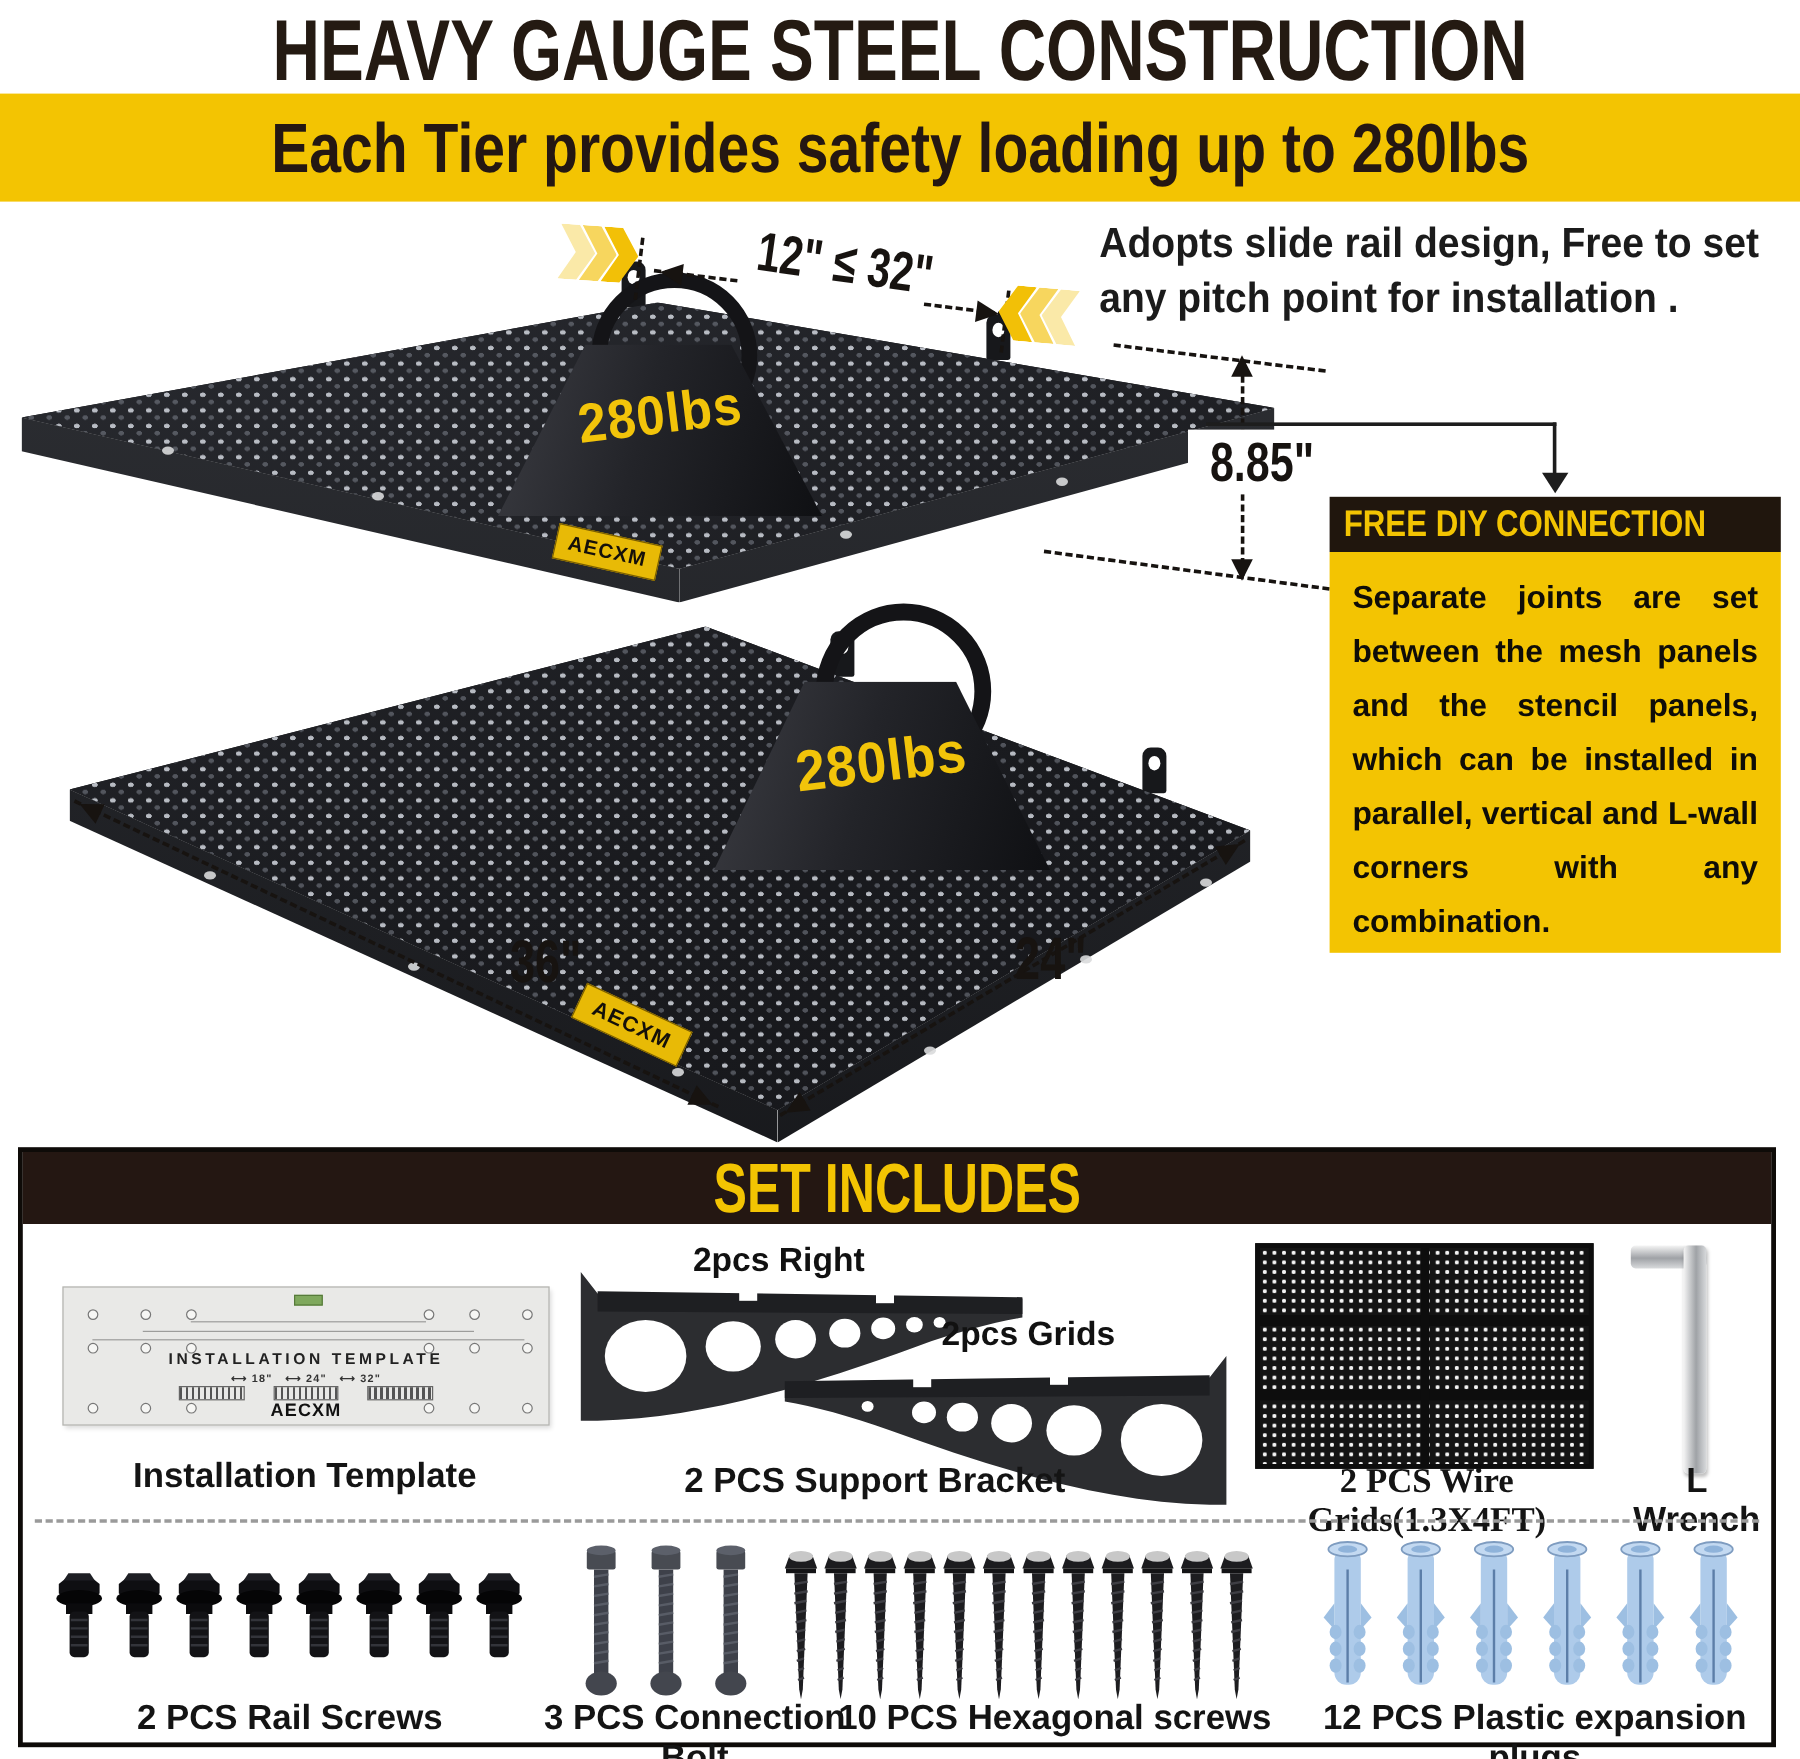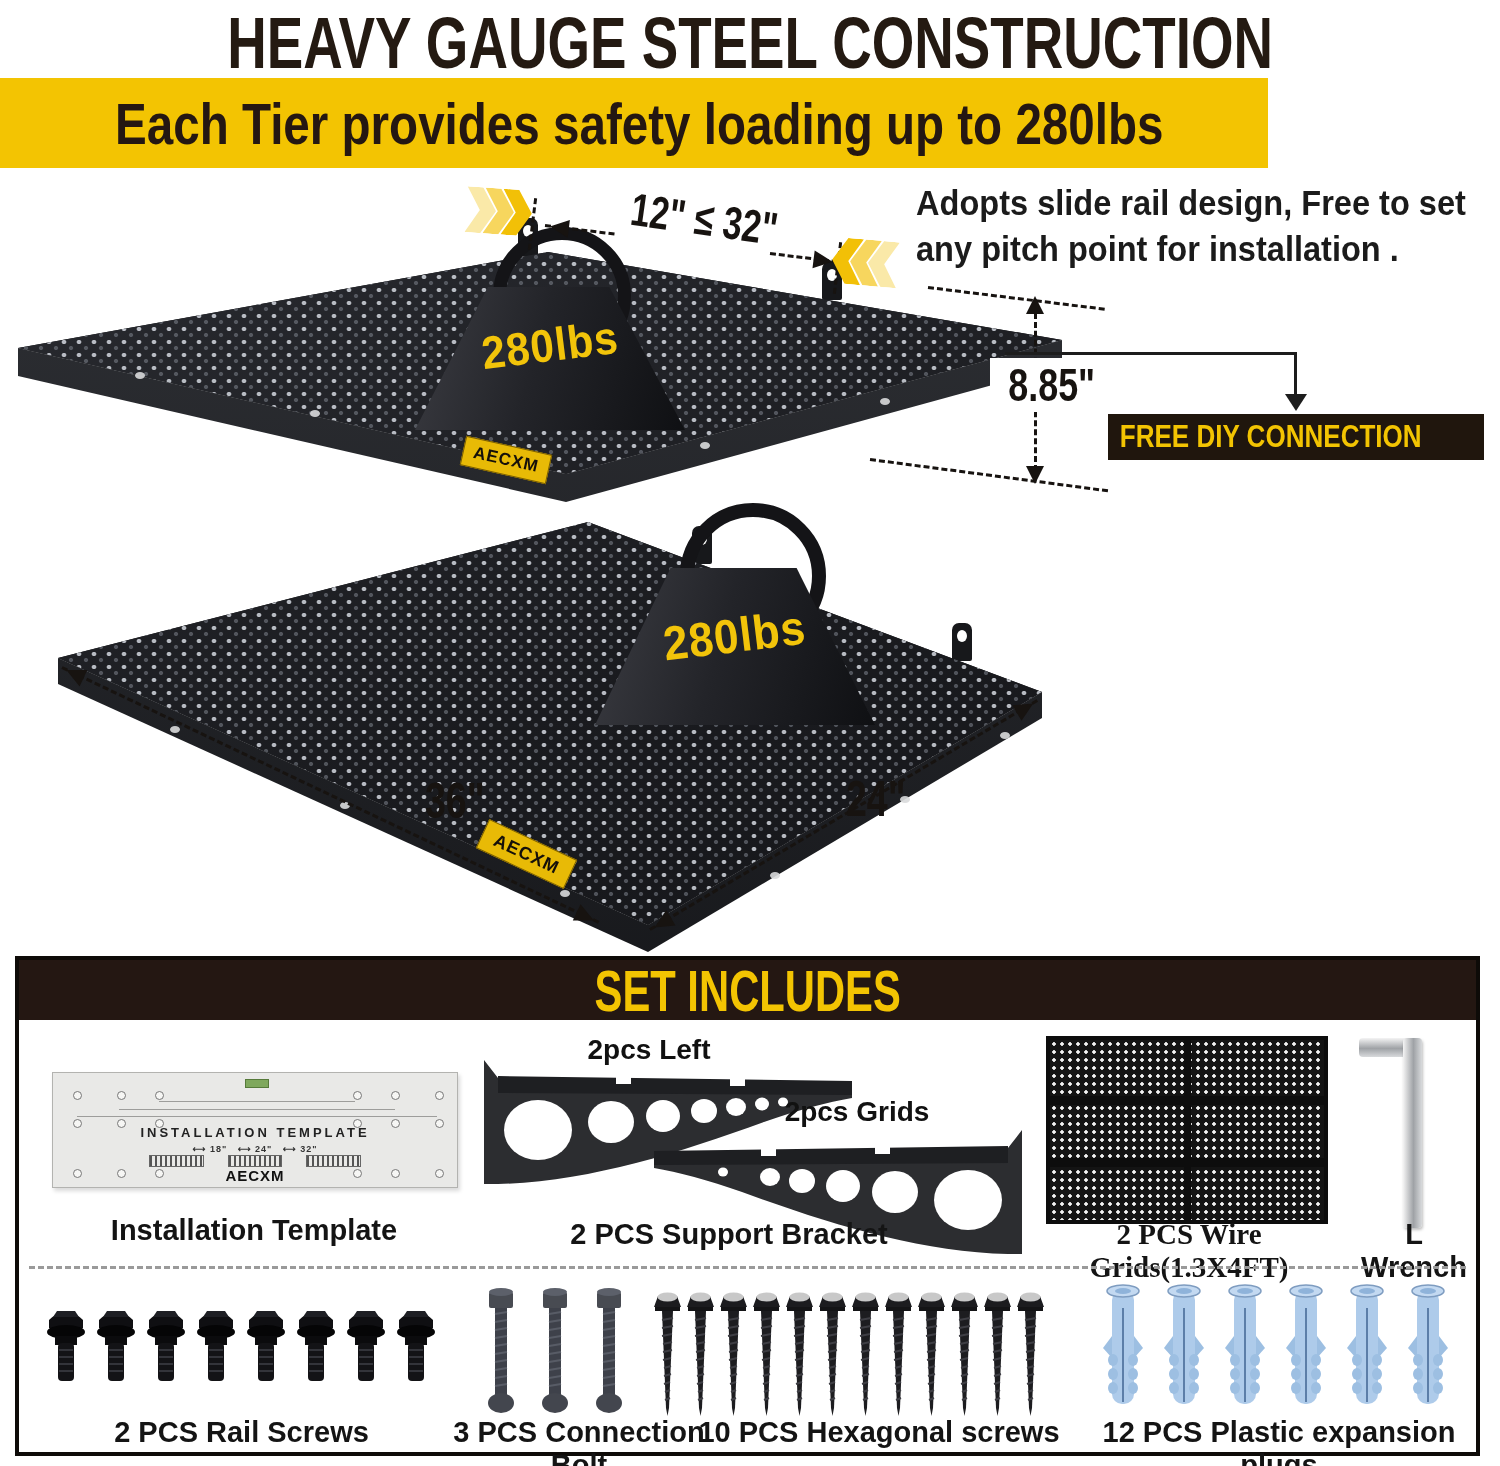--- a/index.html
+++ b/index.html
@@ -4,21 +4,21 @@
 <style>
   html,body{margin:0;padding:0;background:#fff;}
   .stage{position:relative;width:1500px;height:1466px;background:#fff;overflow:hidden;
          font-family:"Liberation Sans",sans-serif;color:#1c1712;}
   .abs{position:absolute;}
   .cond{display:inline-block;transform:scaleX(var(--sx,.78));transform-origin:center;white-space:nowrap;}
   .condL{display:inline-block;transform:scaleX(var(--sx,.8));transform-origin:left center;white-space:nowrap;}
 
   
   .title{left:0;top:2px;width:1500px;text-align:center;font-size:72px;font-weight:700;color:#241a12;letter-spacing:0;}
-  .banner{left:0;top:78px;width:1268px;height:90px;background:#F3C402;display:flex;align-items:center;justify-content:flex-start;}
+  .banner{left:0;top:78px;width:1500px;height:90px;background:#F3C402;display:flex;align-items:center;justify-content:center;}
   .banner-text{font-size:58px;font-weight:700;color:#241712;}
 
   
   .face{position:absolute;inset:0;}
   .dots{background-color:#17181b;
     background-image:
       radial-gradient(ellipse 3px 2.4px at 4px 4px, rgba(210,214,222,.85) 0 2.2px, transparent 2.7px),
       radial-gradient(ellipse 3px 2.4px at 11px 10px, rgba(125,130,140,.55) 0 2.1px, transparent 2.6px),
       linear-gradient(160deg,#2e3036 0%,#1a1b1f 45%,#0e0f12 100%);
     background-size:15px 13px,15px 13px,100% 100%;}
@@ -183,20 +183,21 @@
   </div>
 
   <div class="abs" style="left:1005px;top:352px;width:292px;height:3px;background:#1d1d1d;"></div>
   <div class="abs" style="left:1294px;top:352px;width:3px;height:44px;background:#1d1d1d;"></div>
   <div class="tri" style="left:1285px;top:394px;border-width:17px 11px 0 11px;border-color:#1d1d1d transparent transparent transparent;"></div>
 
   <div class="fdbox">
     <div class="fdhead">
       <span class="condL" style="--sx:.84">FREE DIY CONNECTION</span>
     </div>
+    <div class="fdbody">Separate joints are set between the mesh panels and the stencil panels, which can be installed in parallel, vertical and L-wall corners with any combination.</div>
   </div>
 
   <div class="dl" style="left:62px;top:666px;width:594px;transform:rotate(25.4deg);">
     <div class="ah ah-l"></div>
       <div class="ah ah-r"></div>
   </div>
   <div class="dimtext" style="left:415px;top:772px;font-size:50px;">
     <span class="cond" style="--sx:.75">36"</span>
   </div>
   <div class="dl" style="left:650px;top:928px;width:450px;transform:rotate(-30.6deg);">
@@ -241,21 +242,21 @@
       </div>
       <div class="tp-bars">
           <div class="tp-bar"></div>
           <div class="tp-bar"></div>
           <div class="tp-bar"></div>
         </div>
       <div class="tp-brand">AECXM</div>
     </div>
     <div class="caption" style="left:20px;top:254px;width:430px;">Installation Template</div>
 
-    <div class="smlabel" style="left:545px;top:74px;width:170px;">2pcs Left</div>
+    <div class="smlabel" style="left:545px;top:74px;width:170px;">2pcs Right</div>
     <svg class="abs" style="left:455px;top:96px;" width="385" height="132" viewBox="0 0 385 132">
       <path d="M10,4 L10,128 L24,128 C112,126 202,98 290,66 C324,54 354,46 378,42 L378,26 L24,22 Z" fill="#2c2d30"></path>
       <path d="M24,20 L378,25 L378,39 L24,37 Z" fill="#1e1f22"></path>
       <rect x="142" y="20" width="15" height="8" fill="#fff"></rect>
         <rect x="256" y="22" width="15" height="8" fill="#fff"></rect>
       <ellipse cx="64" cy="74" rx="34" ry="30" fill="#fff"></ellipse>
         <ellipse cx="137" cy="66" rx="23" ry="21" fill="#fff"></ellipse>
       <ellipse cx="189" cy="60" rx="17" ry="16" fill="#fff"></ellipse>
         <ellipse cx="230" cy="55" rx="13" ry="12" fill="#fff"></ellipse>
       <ellipse cx="262" cy="51" rx="10" ry="9" fill="#fff"></ellipse>

